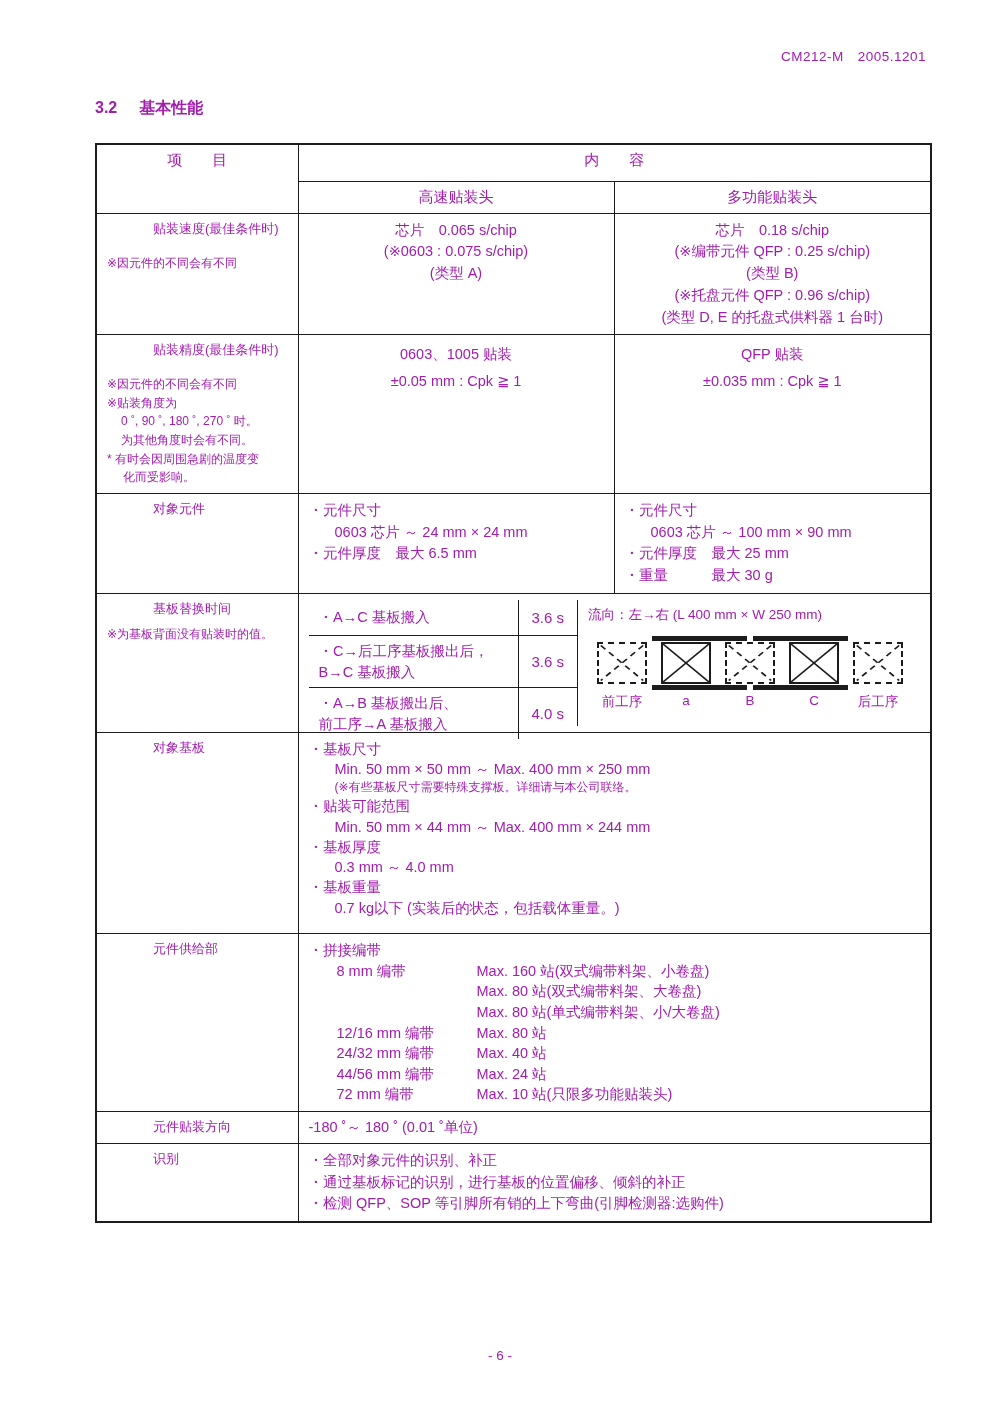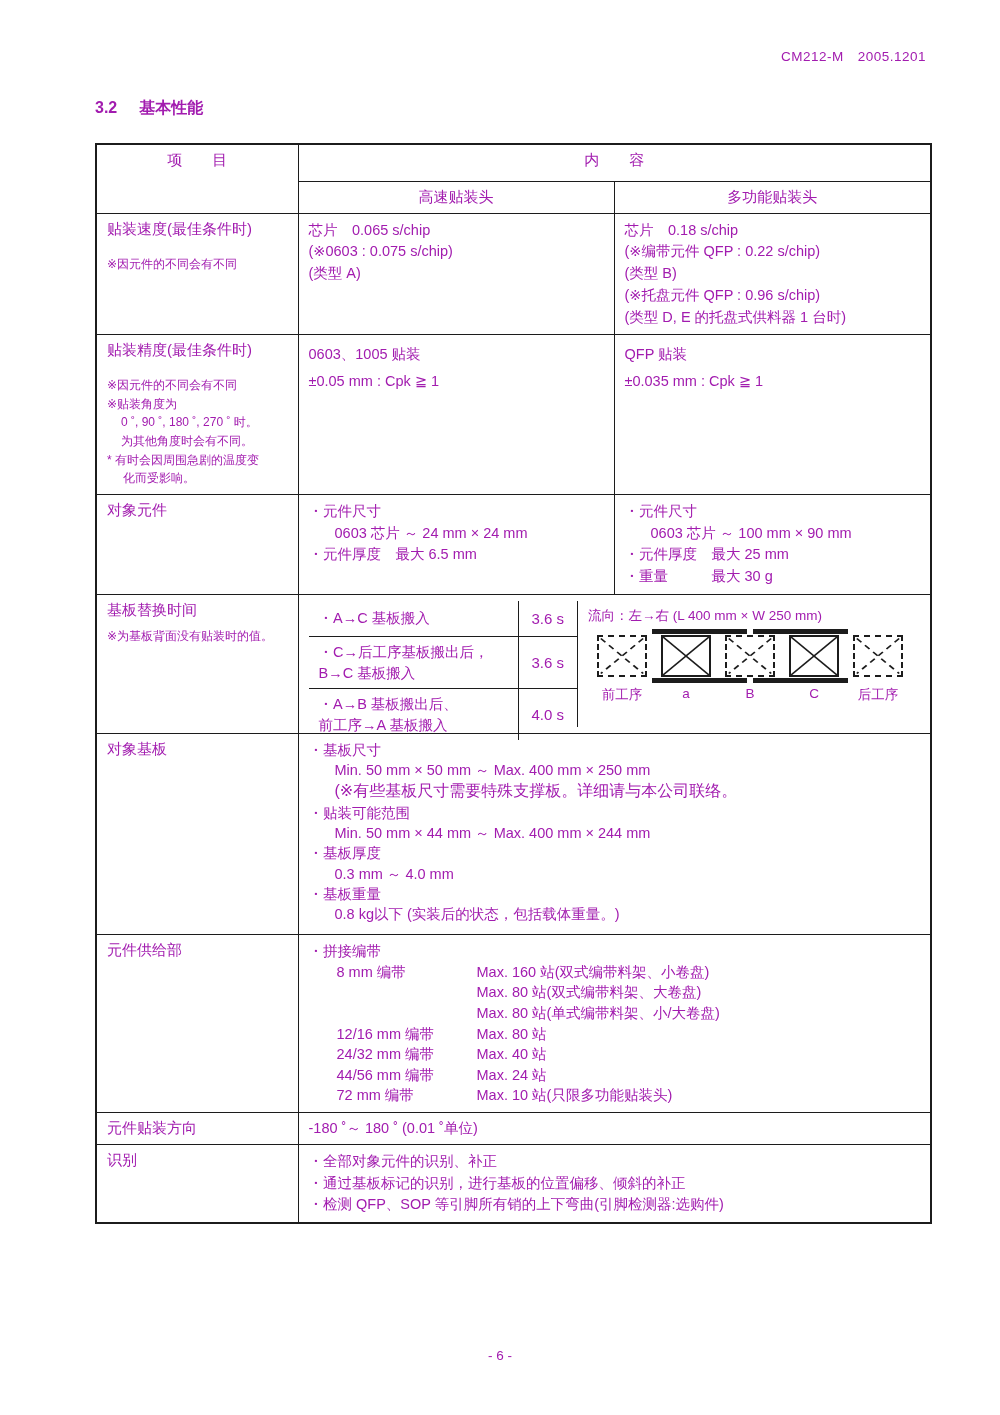--- a/index.html
+++ b/index.html
@@ -33,49 +33,49 @@
   tr.hrow2 { height:32px; }
   tr.r-speed { height:113px; }
   tr.r-acc { height:150px; }
   tr.r-comp { height:88px; }
   tr.r-xch { height:129px; }
   tr.r-board { height:201px; }
   tr.r-feed { height:175px; }
   tr.r-dir { height:30px; }
   tr.r-rec { height:70px; }
 
-  .lbl-main { font-size:15px; }
+  .lbl-main { font-size:13px;margin-left:46px; }
   .lbl-note { font-size:12px; margin-top:16px; line-height:1.5; }
   .lbl-note2 { font-size:12px; margin-top:8px; }
   td.vmid { vertical-align:middle; }
-  td.ctr { vertical-align:middle; }
+  td.ctr { text-align:center; vertical-align:middle; }
   .prelines { white-space:pre-line; line-height:1.5; }
   .lh-loose { line-height:1.85; }
 
   .note { font-size:12px; line-height:1.55; }
   .note.first { margin-top:16px; }
   .nind { padding-left:14px; }
   .nind2 { padding-left:16px; }
 
   .ln { line-height:1.5; }
   .ind { padding-left:26px; }
-  .sm { font-size:16px; }
+  .sm { font-size:12px; }
   td.board-cell .ln { line-height:1.4; }
 
   
   td.xch-cell { padding:0; vertical-align:top; }
   .xch { display:flex; width:100%; height:126px; }
   .xch-left { width:276px; border-right:1.5px solid #1c1c1c; display:flex; flex-direction:column; }
   .xch-row { display:flex; border-bottom:1.5px solid #1c1c1c; flex:1 1 auto; }
   .xch-row:last-child { border-bottom:none; }
   .xch-row.h1 { flex:0 0 36px; }
   .xch-desc { width:210px; border-right:1.5px solid #1c1c1c; padding:5px 6px 4px 10px; white-space:pre-line; line-height:1.45; display:flex; flex-direction:column; justify-content:center; }
   .xch-time { flex:1; display:flex; align-items:center; justify-content:center; font-size:15px; }
   .xch-flow { flex:1; padding:6px 8px 0 10px; }
-  .flow-title { font-size:13.5px; margin-bottom:4px; }
+  .flow-title { font-size:13.5px; margin-bottom:12px; }
   .flow-stages { display:flex; justify-content:flex-start; padding:0 2px; }
   .stage { display:flex; flex-direction:column; align-items:center; width:64px; }
   .stage .bar { width:68px; height:5px; background:#1c1c1c; }
   .stage .bar.hidden { visibility:hidden; }
   .stage .bar.split { background:linear-gradient(to right,#1c1c1c 0 45%,transparent 45% 55%,#1c1c1c 55% 100%); }
   .stage .box { width:50px; height:42px; border:2px solid #1c1c1c; margin:1px 0; }
   .stage .box.dashed { border-style:dashed; }
   .stage .box svg { width:100%; height:100%; display:block; }
   .stage .slabel { font-size:13.5px; margin-top:3px; }
 
@@ -115,21 +115,21 @@
 
     <tr class="r-speed">
       <td>
         <div class="lbl-main">贴装速度(最佳条件时)</div>
         <div class="lbl-note">※因元件的不同会有不同</div>
       </td>
       <td class="ctr prelines">芯片　0.065 s/chip
 (※0603 : 0.075 s/chip)
 (类型 A)</td>
       <td class="ctr prelines">芯片　0.18 s/chip
-(※编带元件 QFP : 0.22 s/chip)
+(※编带元件 QFP : 0.25 s/chip)
 (类型 B)
 (※托盘元件 QFP : 0.96 s/chip)
 (类型 D, E 的托盘式供料器 1 台时)</td>
     </tr>
 
     <tr class="r-acc">
       <td>
         <div class="lbl-main">贴装精度(最佳条件时)</div>
         <div class="note first">※因元件的不同会有不同</div>
         <div class="note">※贴装角度为</div>
@@ -254,21 +254,21 @@
       </td>
       <td class="board-cell" colspan="2">
         <div class="ln">・基板尺寸</div>
         <div class="ln ind">Min. 50 mm × 50 mm ～ Max.  400 mm × 250 mm</div>
         <div class="ln ind sm">(※有些基板尺寸需要特殊支撑板。详细请与本公司联络。</div>
         <div class="ln">・贴装可能范围</div>
         <div class="ln ind">Min. 50 mm × 44 mm ～ Max. 400 mm × 244 mm</div>
         <div class="ln">・基板厚度</div>
         <div class="ln ind">0.3 mm ～ 4.0 mm</div>
         <div class="ln">・基板重量</div>
-        <div class="ln ind">0.8 kg以下 (实装后的状态，包括载体重量。)</div>
+        <div class="ln ind">0.7 kg以下 (实装后的状态，包括载体重量。)</div>
       </td>
     </tr>
 
     <tr class="r-feed">
       <td>
         <div class="lbl-main">元件供给部</div>
       </td>
       <td colspan="2">
         <div class="fd-title">・拼接编带</div>
         <div class="fd-row">

